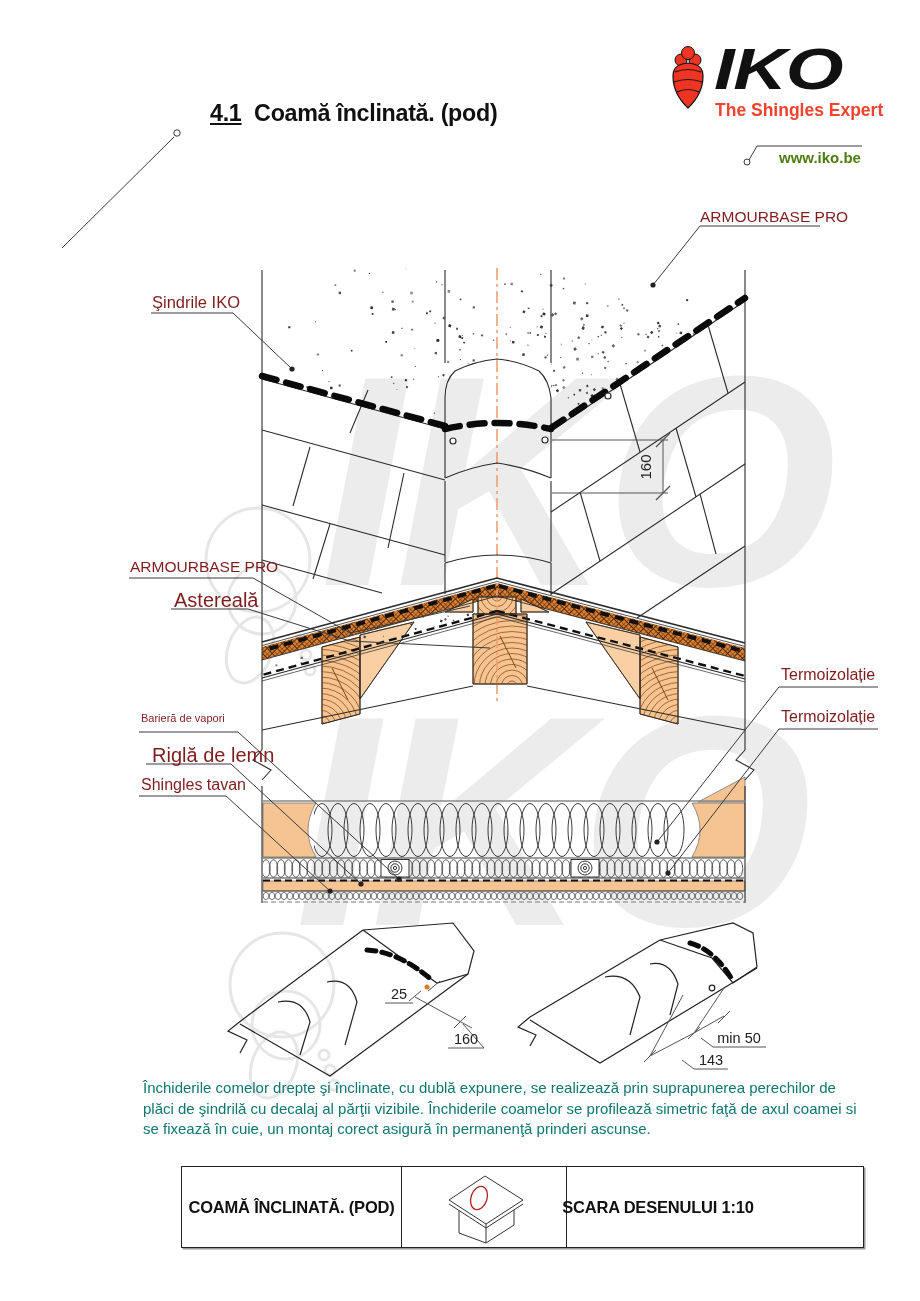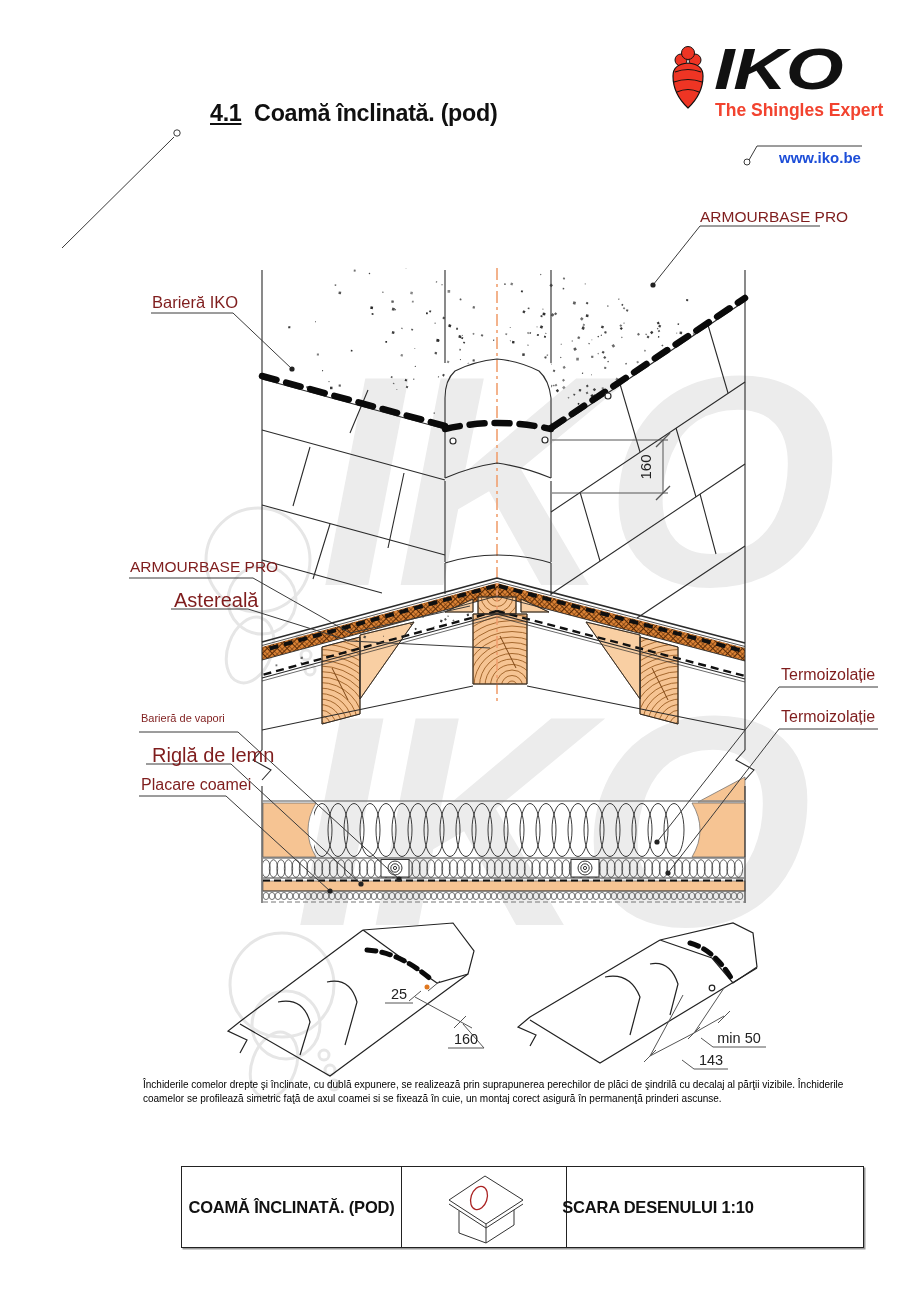--- a/index.html
+++ b/index.html
@@ -8,23 +8,23 @@
   svg.master{position:absolute;left:0;top:0;z-index:1;}
   .abs{position:absolute;z-index:2;}
   .doc-title{left:210px;top:99px;font-weight:bold;font-size:24px;color:#101010;
              letter-spacing:-0.3px;white-space:nowrap;transform:scaleX(.97);transform-origin:left;}
   .doc-title .num{margin-right:13px;text-decoration:underline;}
   .logo{left:664px;top:42px;width:220px;}
   .logo-row{display:flex;align-items:flex-start;}
   .logo-brand{font-size:58px;line-height:54px;font-weight:bold;font-style:italic;
               color:#111;letter-spacing:-1px;transform:scaleX(1.28);transform-origin:left;margin-left:2px;}
   .logo-tagline{font-size:17.5px;font-weight:bold;color:#f2432f;margin:4px 0 4px 3px;white-space:nowrap;}
-  .logo-web{left:779px;top:149px;font-size:15px;font-weight:bold;color:#1d4ed8;}
+  .logo-web{left:779px;top:149px;font-size:15px;font-weight:bold;color:#4d7c0f;}
   .lbl{font-size:15.5px;color:#7f1d1d;white-space:nowrap;z-index:3;}
-  .desc{left:143px;top:1078px;width:714px;font-size:10px;line-height:1.37;color:#000000;text-align:left;}
+  .desc{left:143px;top:1078px;width:714px;font-size:15px;line-height:1.37;color:#0f766e;text-align:left;}
   .ftable{left:181px;top:1166px;width:681px;height:80px;border:1.5px solid #222;
           box-shadow:1.5px 1.5px 0 #9a9a9a;display:flex;background:#fff;z-index:2;position:absolute;}
   .fcell{display:flex;align-items:center;justify-content:center;font-weight:bold;
          font-size:16.5px;letter-spacing:-0.2px;color:#111;white-space:nowrap;}
   .fcell + .fcell{border-left:1.5px solid #222;}
   .fc1{width:219px;}.fc2{width:164px;}.fc3{width:182px;}.fc4{flex:1;}
 </style>
 </head>
 <body>
 
@@ -1472,26 +1472,26 @@
       </svg>
       <div>
         <div class="logo-brand">IKO</div>
         <div class="logo-tagline">The Shingles Expert</div>
       </div>
     </div>
   </div>
   <div class="abs logo-web">www.iko.be</div>
 
   <div class="abs lbl" style="left:700px;top:208px;">ARMOURBASE PRO</div>
-  <div class="abs lbl" style="left:152px;top:293px;font-size:16.5px;">Barieră IKO</div>
+  <div class="abs lbl" style="left:152px;top:293px;font-size:16.5px;">Şindrile IKO</div>
   <div class="abs lbl" style="left:130px;top:558px;">ARMOURBASE PRO</div>
   <div class="abs lbl" style="left:174px;top:589px;font-size:20px;">Astereală</div>
   <div class="abs lbl" style="left:141px;top:712px;font-size:11px;">Barieră de vapori</div>
   <div class="abs lbl" style="left:152px;top:744px;font-size:20px;">Riglă de lemn</div>
-  <div class="abs lbl" style="left:141px;top:776px;font-size:16px;">Placare coamei</div>
+  <div class="abs lbl" style="left:141px;top:776px;font-size:16px;">Shingles tavan</div>
   <div class="abs lbl" style="left:781px;top:666px;font-size:16px;">Termoizolație</div>
   <div class="abs lbl" style="left:781px;top:708px;font-size:16px;">Termoizolație</div>
 
   <div class="abs desc">Închiderile comelor drepte şi înclinate, cu dublă expunere, se realizează prin suprapunerea perechilor de plăci de şindrilă cu decalaj al părţii vizibile. Închiderile coamelor se profilează simetric faţă de axul coamei si se fixează în cuie, un montaj corect asigură în permanenţă prinderi ascunse.</div>
 
   <div class="ftable">
     <div class="fcell fc1">COAMĂ ÎNCLINATĂ. (POD)</div>
     <div class="fcell fc2">
       <svg width="95" height="74" viewBox="0 0 95 74">
         <g stroke="#333" stroke-width="1" fill="none">

